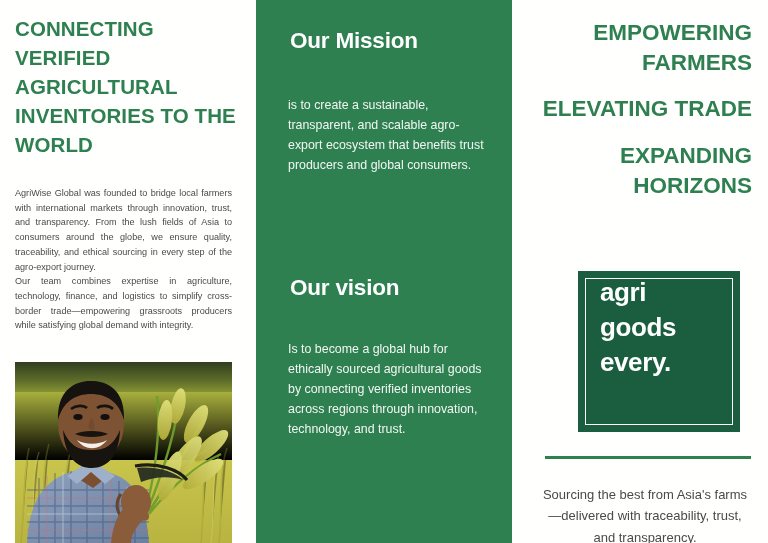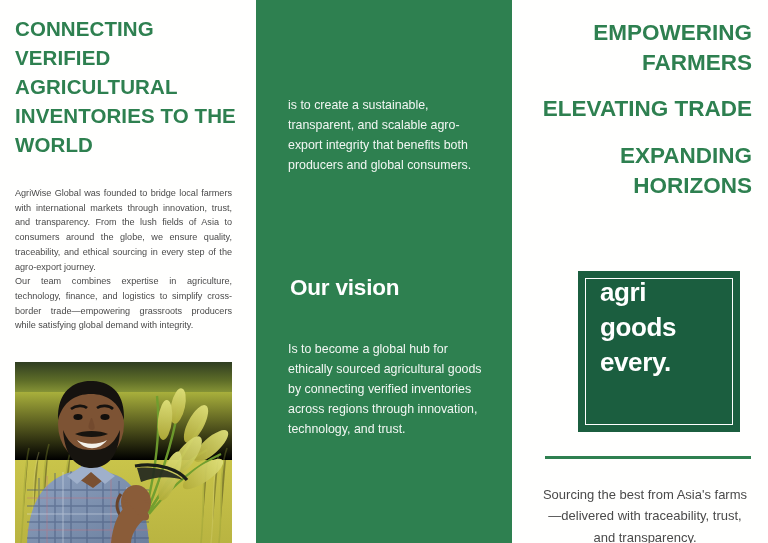--- a/index.html
+++ b/index.html
@@ -289,23 +289,24 @@
         </g>
         <path d="M106 132 C100 140 101 150 108 156" stroke="#6b442a" stroke-width="3" fill="none"></path>
 
         <path d="M96 181 C98 162 104 148 114 142 L128 158 C120 166 116 174 116 181 Z" fill="#8a5c39"></path>
       </svg>
     </div>
   </div>
 
   <div class="panel panel-middle"></div>
 
+  <div class="mid-title mission">Our Mission</div>
 
   <div class="mid-body mission">
-    <p>is to create a sustainable, transparent, and scalable agro-export integrity that benefits both producers and global consumers.</p>
+    <p>is to create a sustainable, transparent, and scalable agro-export ecosystem that benefits trust producers and global consumers.</p>
   </div>
 
   <div class="mid-title vision">Our vision</div>
 
   <div class="mid-body vision">
     <p>Is to  become a global hub for ethically sourced agricultural goods by connecting verified inventories across regions through innovation, technology, and trust.</p>
   </div>
 
   <div class="panel panel-right"></div>
 

